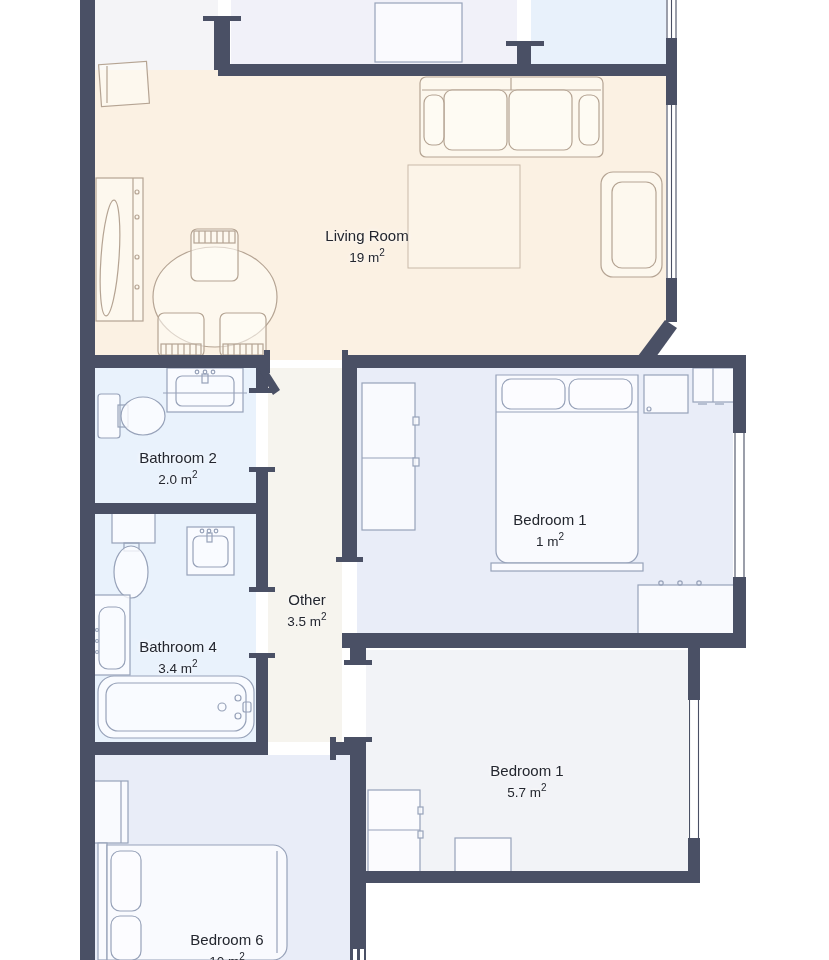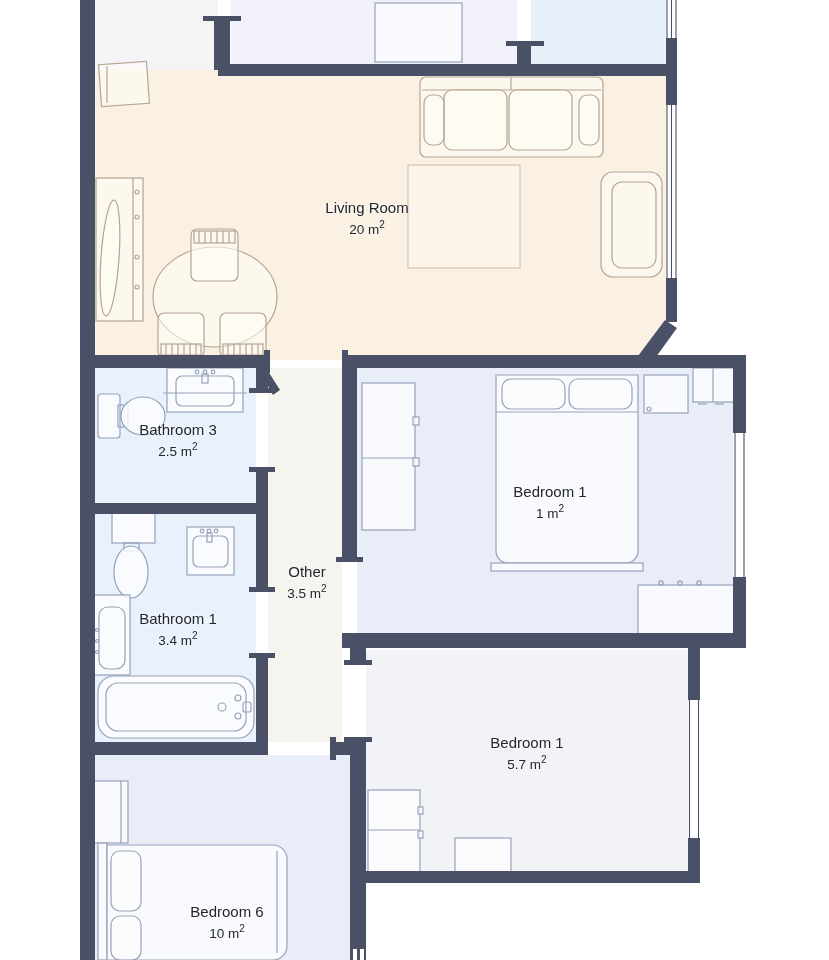--- a/index.html
+++ b/index.html
@@ -21,21 +21,21 @@
   .winline{stroke:#4a5065;stroke-width:1.1}
   
   .f-lr{fill:rgba(255,253,247,.55);stroke:#b5a493;stroke-width:1.2}
   .f-lr-n{fill:none;stroke:#b5a493;stroke-width:1.2}
   .rug{fill:rgba(255,252,245,.3);stroke:#c9baa9;stroke-width:1}
   .f-b{fill:rgba(252,253,255,.8);stroke:#97a2b9;stroke-width:1.2}
   .f-b-n{fill:none;stroke:#97a2b9;stroke-width:1.2}
   
   .room-label{position:absolute;transform:translate(-50%,-50%);text-align:center;
     color:#23262f;font-size:15px;line-height:1.3;white-space:nowrap;
-    text-shadow:0 0 4px rgba(255,255,255,.9),0 0 9px rgba(255,255,255,.7);}
+    text-shadow:0 0 4px rgba(255,255,255,.9),0 0 9px rgba(255,255,255,.7);margin-top:28px;}
   .room-label .area{font-size:13.5px;}
   .room-label sup{font-size:10px;}
 </style>
 </head>
 <body>
 
 <div id="plan">
 <svg width="829" height="960" viewBox="0 0 829 960">
 
   <g>
@@ -214,32 +214,32 @@
     <rect class="win" x="688" y="700" width="12" height="138"></rect>
     <path class="winline" d="M689.5 700v138M698.5 700v138" fill="none"></path>
   </g>
 
   <rect class="win" x="353" y="949" width="4" height="11"></rect>
   <rect class="win" x="360" y="949" width="4" height="11"></rect>
 </svg>
 
   <div class="room-label" style="left:367px;top:218px">
     <div>Living Room</div>
-    <div class="area"><span>20 m</span><sup>2</sup></div>
+    <div class="area"><span>19 m</span><sup>2</sup></div>
   </div>
   <div class="room-label" style="left:178px;top:440px">
-    <div>Bathroom 3</div>
-    <div class="area"><span>2.5 m</span><sup>2</sup></div>
+    <div>Bathroom 2</div>
+    <div class="area"><span>2.0 m</span><sup>2</sup></div>
   </div>
   <div class="room-label" style="left:307px;top:582px">
     <div>Other</div>
     <div class="area"><span>3.5 m</span><sup>2</sup></div>
   </div>
   <div class="room-label" style="left:178px;top:629px">
-    <div>Bathroom 1</div>
+    <div>Bathroom 4</div>
     <div class="area"><span>3.4 m</span><sup>2</sup></div>
   </div>
   <div class="room-label" style="left:550px;top:502px">
     <div>Bedroom 1</div>
     <div class="area"><span>1 m</span><sup>2</sup></div>
   </div>
   <div class="room-label" style="left:527px;top:753px">
     <div>Bedroom 1</div>
     <div class="area"><span>5.7 m</span><sup>2</sup></div>
   </div>

